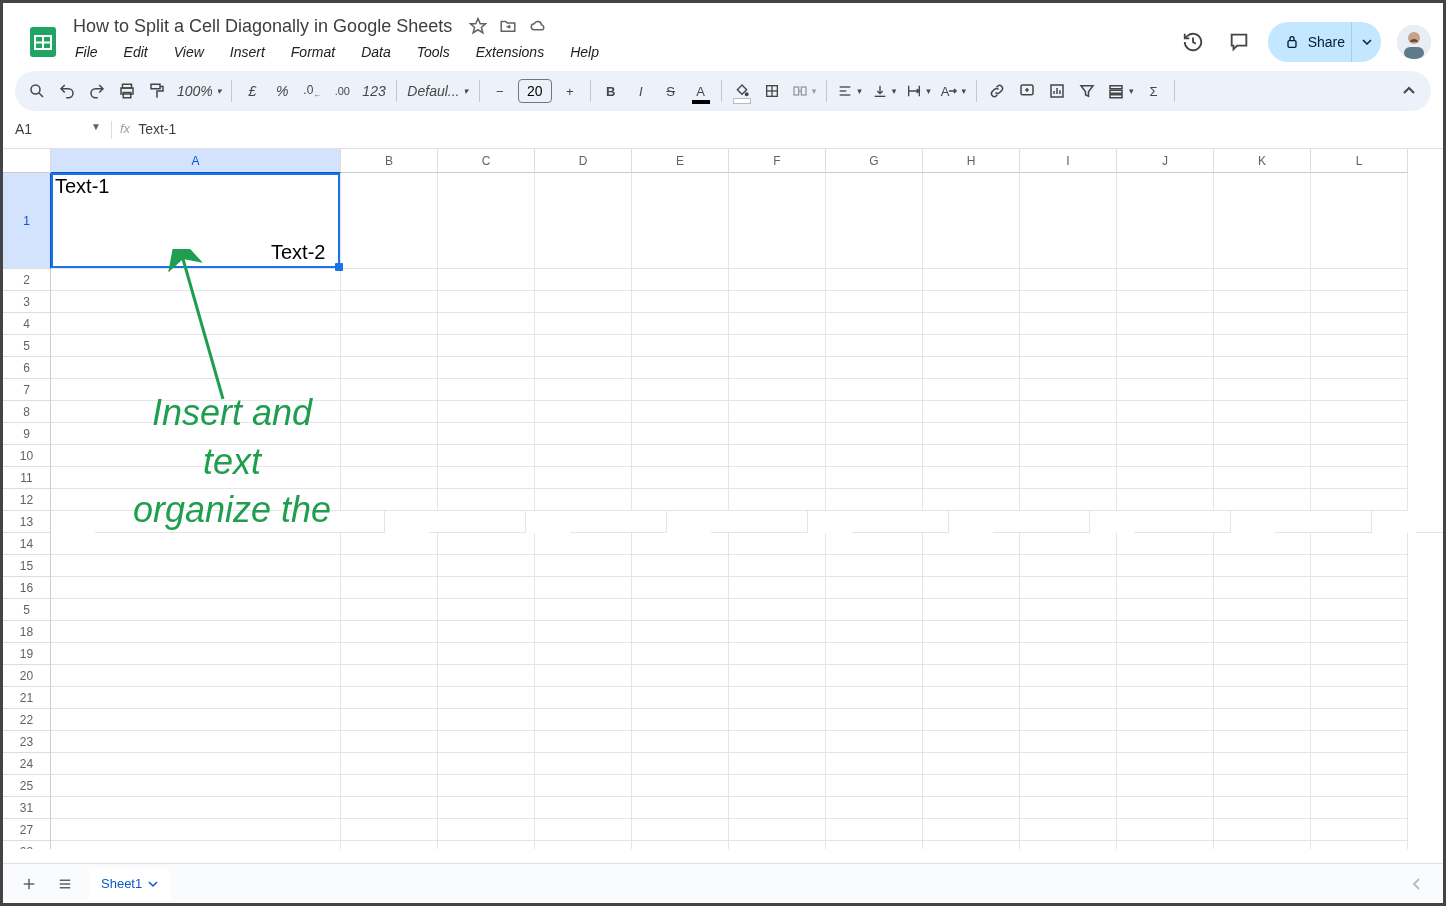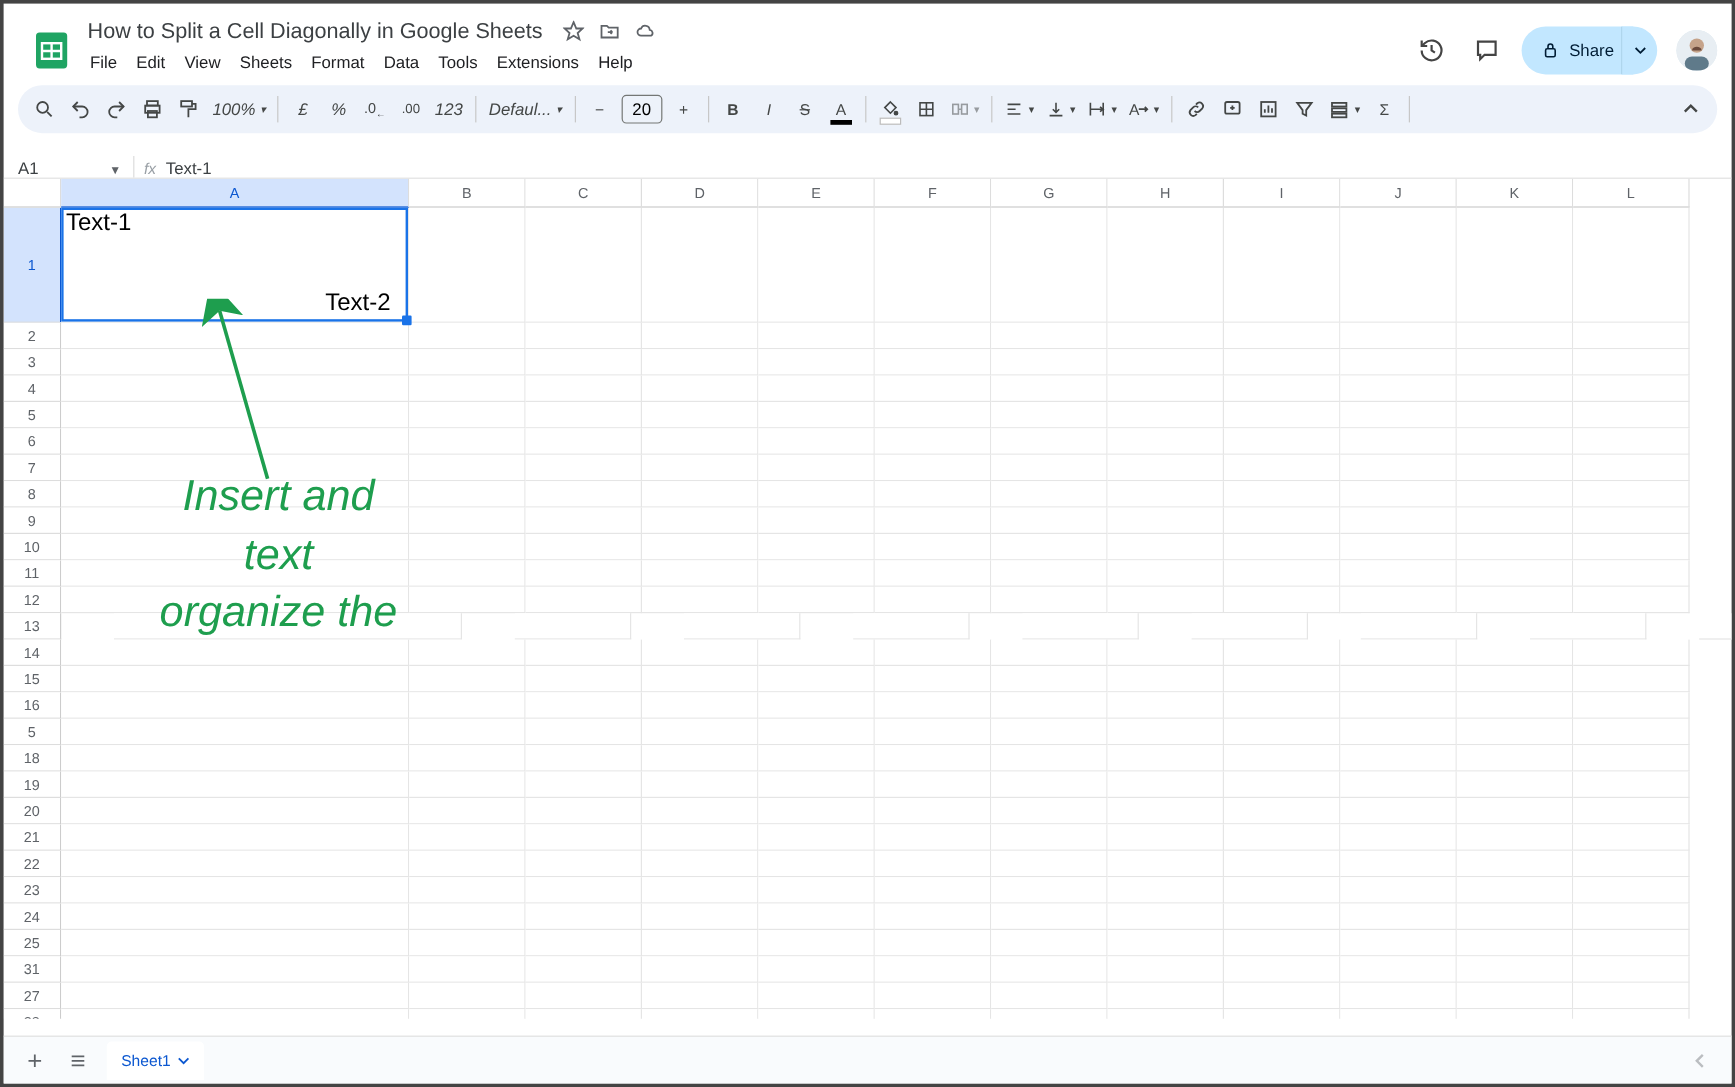--- a/index.html
+++ b/index.html
@@ -4,41 +4,41 @@
 <style>
 *{box-sizing:border-box;margin:0;padding:0;font-family:"Google Sans",Arial,sans-serif;}
 body{background:#fff;width:1446px;height:906px;overflow:hidden;border:3px solid #444;position:relative;}
 .titlebar{display:flex;align-items:center;padding:8px 12px 0 20px;height:64px;}
 .logo{width:40px;height:40px;display:flex;align-items:center;justify-content:center;margin-right:4px;margin-top:4px;}
 .logo svg{width:36px;height:36px;}
 .title-col{flex:1;display:flex;flex-direction:column;}
 .title-row{display:flex;align-items:center;gap:10px;height:24px;}
 .doctitle{font-size:18px;color:#3c4043;padding:2px 6px;}
 .title-icon{width:20px;height:20px;color:#5f6368;display:flex;align-items:center;justify-content:center;}
-.menubar{display:flex;gap:0;margin-top:2px;}
+.menubar{display:flex;gap:10px;margin-top:2px;font-style:italic;}
 .menuitem{font-size:14px;color:#202124;padding:4px 8px;border-radius:4px;cursor:pointer;}
 .right-actions{display:flex;align-items:center;gap:12px;margin-top:6px;}
 .icon-btn{width:34px;height:34px;display:flex;align-items:center;justify-content:center;color:#444;border-radius:50%;}
 .share-btn{display:flex;align-items:center;gap:8px;background:#c2e7ff;border-radius:40px 0 0 40px;height:40px;padding:0 16px 0 16px;color:#001d35;font-size:14px;font-weight:500;}
 .share-drop{background:#c2e7ff;border-radius:0 40px 40px 0;height:40px;width:30px;display:flex;align-items:center;justify-content:center;margin-left:-10px;border-left:1px solid #a6cde4;}
 .avatar{width:34px;height:34px;border-radius:50%;background:#dbe7ee;display:flex;align-items:center;justify-content:center;margin-left:4px;overflow:hidden;}
 .toolbar-wrap{padding:4px 12px;}
 .toolbar{background:#edf2fa;border-radius:24px;height:40px;display:flex;align-items:center;padding:0 8px;gap:2px;}
 .tb-btn{min-width:28px;height:30px;display:flex;align-items:center;justify-content:center;color:#444746;border-radius:4px;font-size:13px;padding:0 4px;}
 .tb-sep{width:1px;height:22px;background:#c7c7c7;margin:0 4px;}
 .tb-text{font-size:14px;color:#444746;padding:0 4px;font-style:italic;}
 .tb-drop::after{content:"▾";font-size:9px;margin-left:4px;color:#444746;}
 .font-size{display:flex;align-items:center;gap:4px;}
 .font-size .box{border:1px solid #747775;border-radius:4px;width:34px;height:24px;display:flex;align-items:center;justify-content:center;font-size:14px;}
 .font-color{position:relative;}
 .font-color::after{content:"";position:absolute;bottom:2px;left:5px;right:5px;height:4px;background:#000;}
 .fill-color{position:relative;}
 .fill-color::after{content:"";position:absolute;bottom:2px;left:5px;right:5px;height:4px;background:#fff;border:1px solid #bbb;}
 .expand-btn{margin-left:auto;}
-.namebox-row{display:flex;align-items:flex-end;height:28px;border-bottom:1px solid #e0e0e0;padding-left:12px;margin-top:6px;}
+.namebox-row{display:flex;align-items:flex-start;height:28px;border-bottom:1px solid #e0e0e0;padding-left:12px;margin-top:6px;}
 .namebox{width:74px;font-size:14px;color:#3c4043;}
 .nb-drop{width:14px;color:#5f6368;font-size:10px;text-align:center;}
 .nb-sep{width:1px;height:18px;background:#ddd;margin:0 8px;}
 .fx{font-style:italic;font-size:13px;color:#9aa0a6;margin-right:8px;}
 .formula{font-size:14px;color:#3c4043;font-family:Arial;}
 .grid-area{position:relative;height:700px;overflow:hidden;}
 .col-headers{display:flex;position:absolute;left:0;top:0;height:24px;z-index:2;}
 .corner{width:48px;height:24px;background:#fff;border-right:1px solid #ddd;border-bottom:1px solid #ccc;}
 .colhdr{height:24px;background:#fff;border-right:1px solid #ddd;border-bottom:1px solid #ccc;display:flex;align-items:center;justify-content:center;font-size:12px;color:#5f6368;}
 .colhdr.sel{background:#d3e3fd;color:#0b57d0;border-bottom:1px solid #0b57d0;}
@@ -88,21 +88,21 @@
       <span class="title-icon">
           <svg width="18" height="18" viewBox="0 0 24 24" fill="none" stroke="#5f6368" stroke-width="2">
             <path d="M7 17a4 4 0 010-8 5 5 0 019.6 1.5A3.5 3.5 0 0118 17H7z"></path>
           </svg>
         </span>
     </div>
     <div class="menubar">
       <span class="menuitem">File</span>
       <span class="menuitem">Edit</span>
       <span class="menuitem">View</span>
-      <span class="menuitem">Sheets</span>
+      <span class="menuitem">Insert</span>
       <span class="menuitem">Format</span>
       <span class="menuitem">Data</span>
       <span class="menuitem">Tools</span>
       <span class="menuitem">Extensions</span>
       <span class="menuitem">Help</span>
     </div>
   </div>
   <div class="right-actions">
     <span class="icon-btn">
         <svg width="22" height="22" viewBox="0 0 24 24" fill="none" stroke="#444" stroke-width="2">

